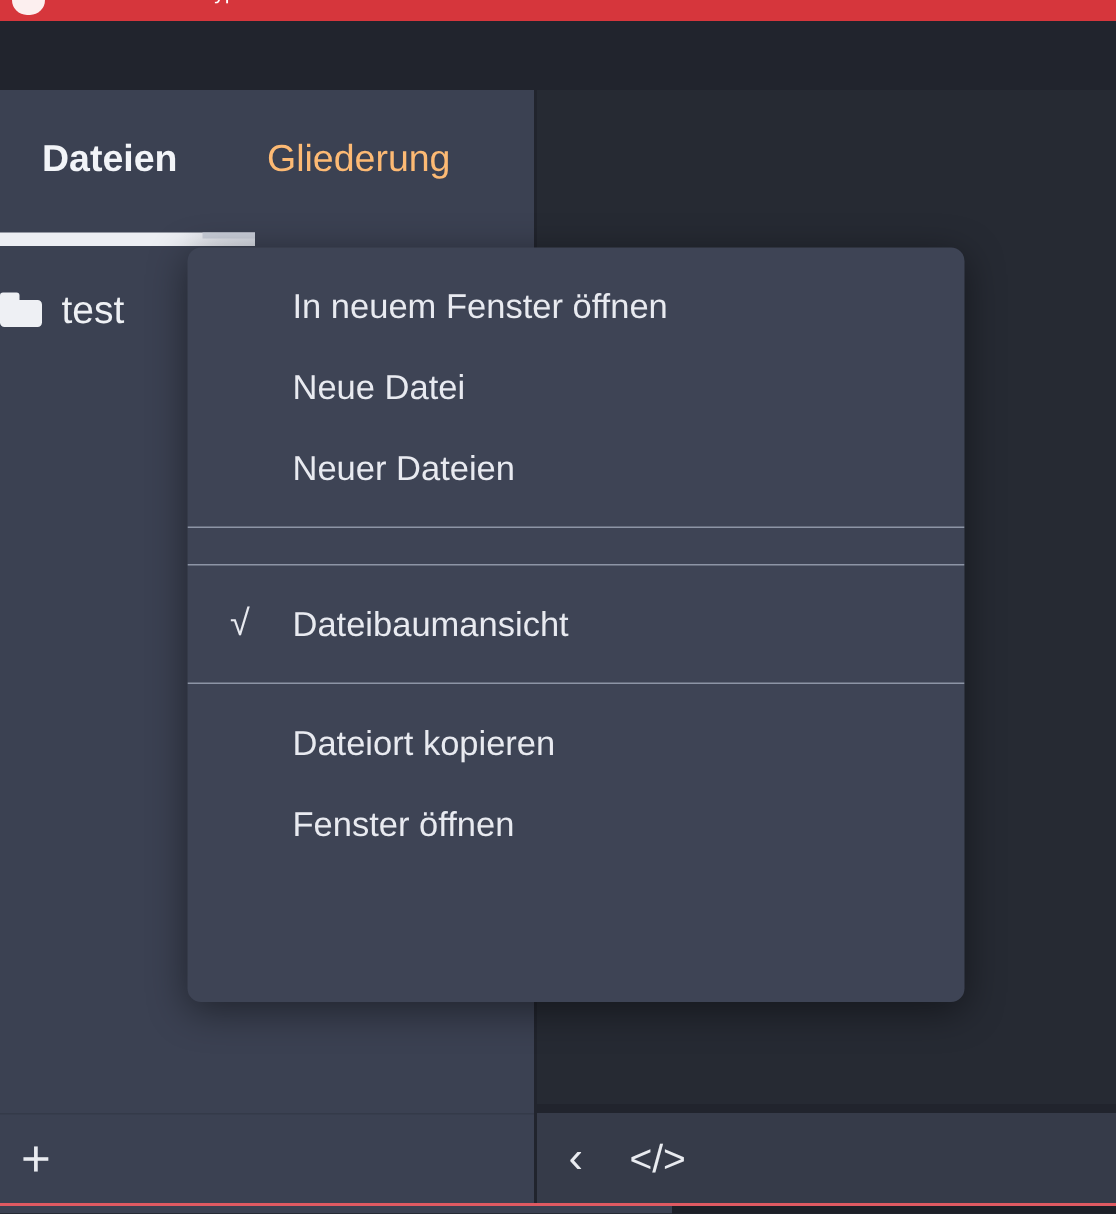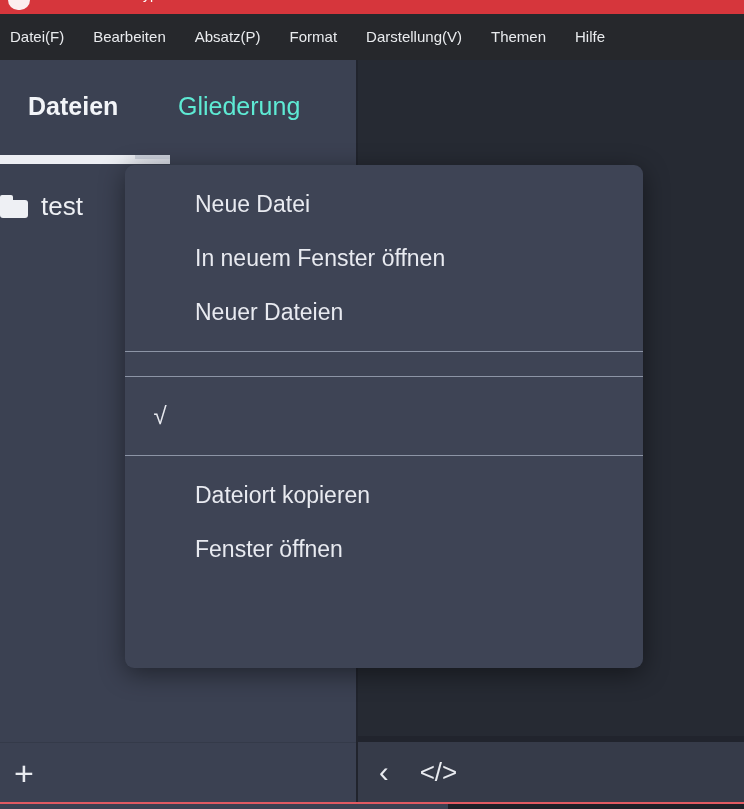--- a/index.html
+++ b/index.html
@@ -70,21 +70,21 @@
     position:absolute; left:0; top:0;
     width:356px; height:100px;
   }
   .tab {
     position:absolute; top:32px;
     font-size:25px;
     white-space:nowrap;
     cursor:pointer;
   }
   .tab-files { left:28px; font-weight:bold; color:#f2f4f8; }
-  .tab-outline { left:178px; font-weight:normal; color:#5eead4; }
+  .tab-outline { left:178px; font-weight:normal; color:#fdba74; }
   .tab-underline {
     position:absolute; left:0; top:95px;
     width:170px; height:9px;
     background:linear-gradient(to right, #eceef3 0%, #eceef3 72%, #d6dae3 100%);
   }
   .tab-underline-tail {
     position:absolute; left:135px; top:95px;
     width:35px; height:4px;
     background:#c9ced9;
   }
@@ -213,29 +213,20 @@
 </head>
 <body>
 
 <div id="app">
 
   <div class="titlebar">
     <div class="titlebar-logo"></div>
     <div class="titlebar-title">typ</div>
   </div>
 
-  <div class="menubar">
-    <div class="menubar-item">Datei(F)</div>
-    <div class="menubar-item">Bearbeiten</div>
-    <div class="menubar-item">Absatz(P)</div>
-    <div class="menubar-item">Format</div>
-    <div class="menubar-item">Darstellung(V)</div>
-    <div class="menubar-item">Themen</div>
-    <div class="menubar-item">Hilfe</div>
-  </div>
 
   <div class="workspace">
 
     <div class="sidebar">
 
       <div class="tabs">
         <div class="tab tab-files">Dateien</div>
         <div class="tab tab-outline">Gliederung</div>
         <div class="tab-underline"></div>
         <div class="tab-underline-tail"></div>
@@ -266,42 +257,43 @@
       <span class="tb-icon icon-code">&lt;/&gt;</span>
     </div>
 
   </div>
 
   <div class="ctxmenu">
     <div class="ctx-pad-top"></div>
 
     <div class="ctx-group">
       <div class="ctx-item no-check">
+        <span class="ctx-label">In neuem Fenster öffnen</span>
+      </div>
+      <div class="ctx-item no-check">
         <span class="ctx-label">Neue Datei</span>
-      </div>
-      <div class="ctx-item no-check">
-        <span class="ctx-label">In neuem Fenster öffnen</span>
       </div>
       <div class="ctx-item no-check">
         <span class="ctx-label">Neuer Dateien</span>
       </div>
     </div>
 
     <div class="ctx-pad-bot"></div>
     <div class="ctx-sep"></div>
     <div class="ctx-pad-top"></div>
 
 
     <div class="ctx-pad-bot"></div>
     <div class="ctx-sep"></div>
     <div class="ctx-pad-top"></div>
 
     <div class="ctx-group">
       <div class="ctx-item">
         <span class="ctx-check">√</span>
+        <span class="ctx-label">Dateibaumansicht</span>
       </div>
     </div>
 
     <div class="ctx-pad-bot"></div>
     <div class="ctx-sep"></div>
     <div class="ctx-pad-top"></div>
 
     <div class="ctx-group">
       <div class="ctx-item no-check">
         <span class="ctx-label">Dateiort kopieren</span>

